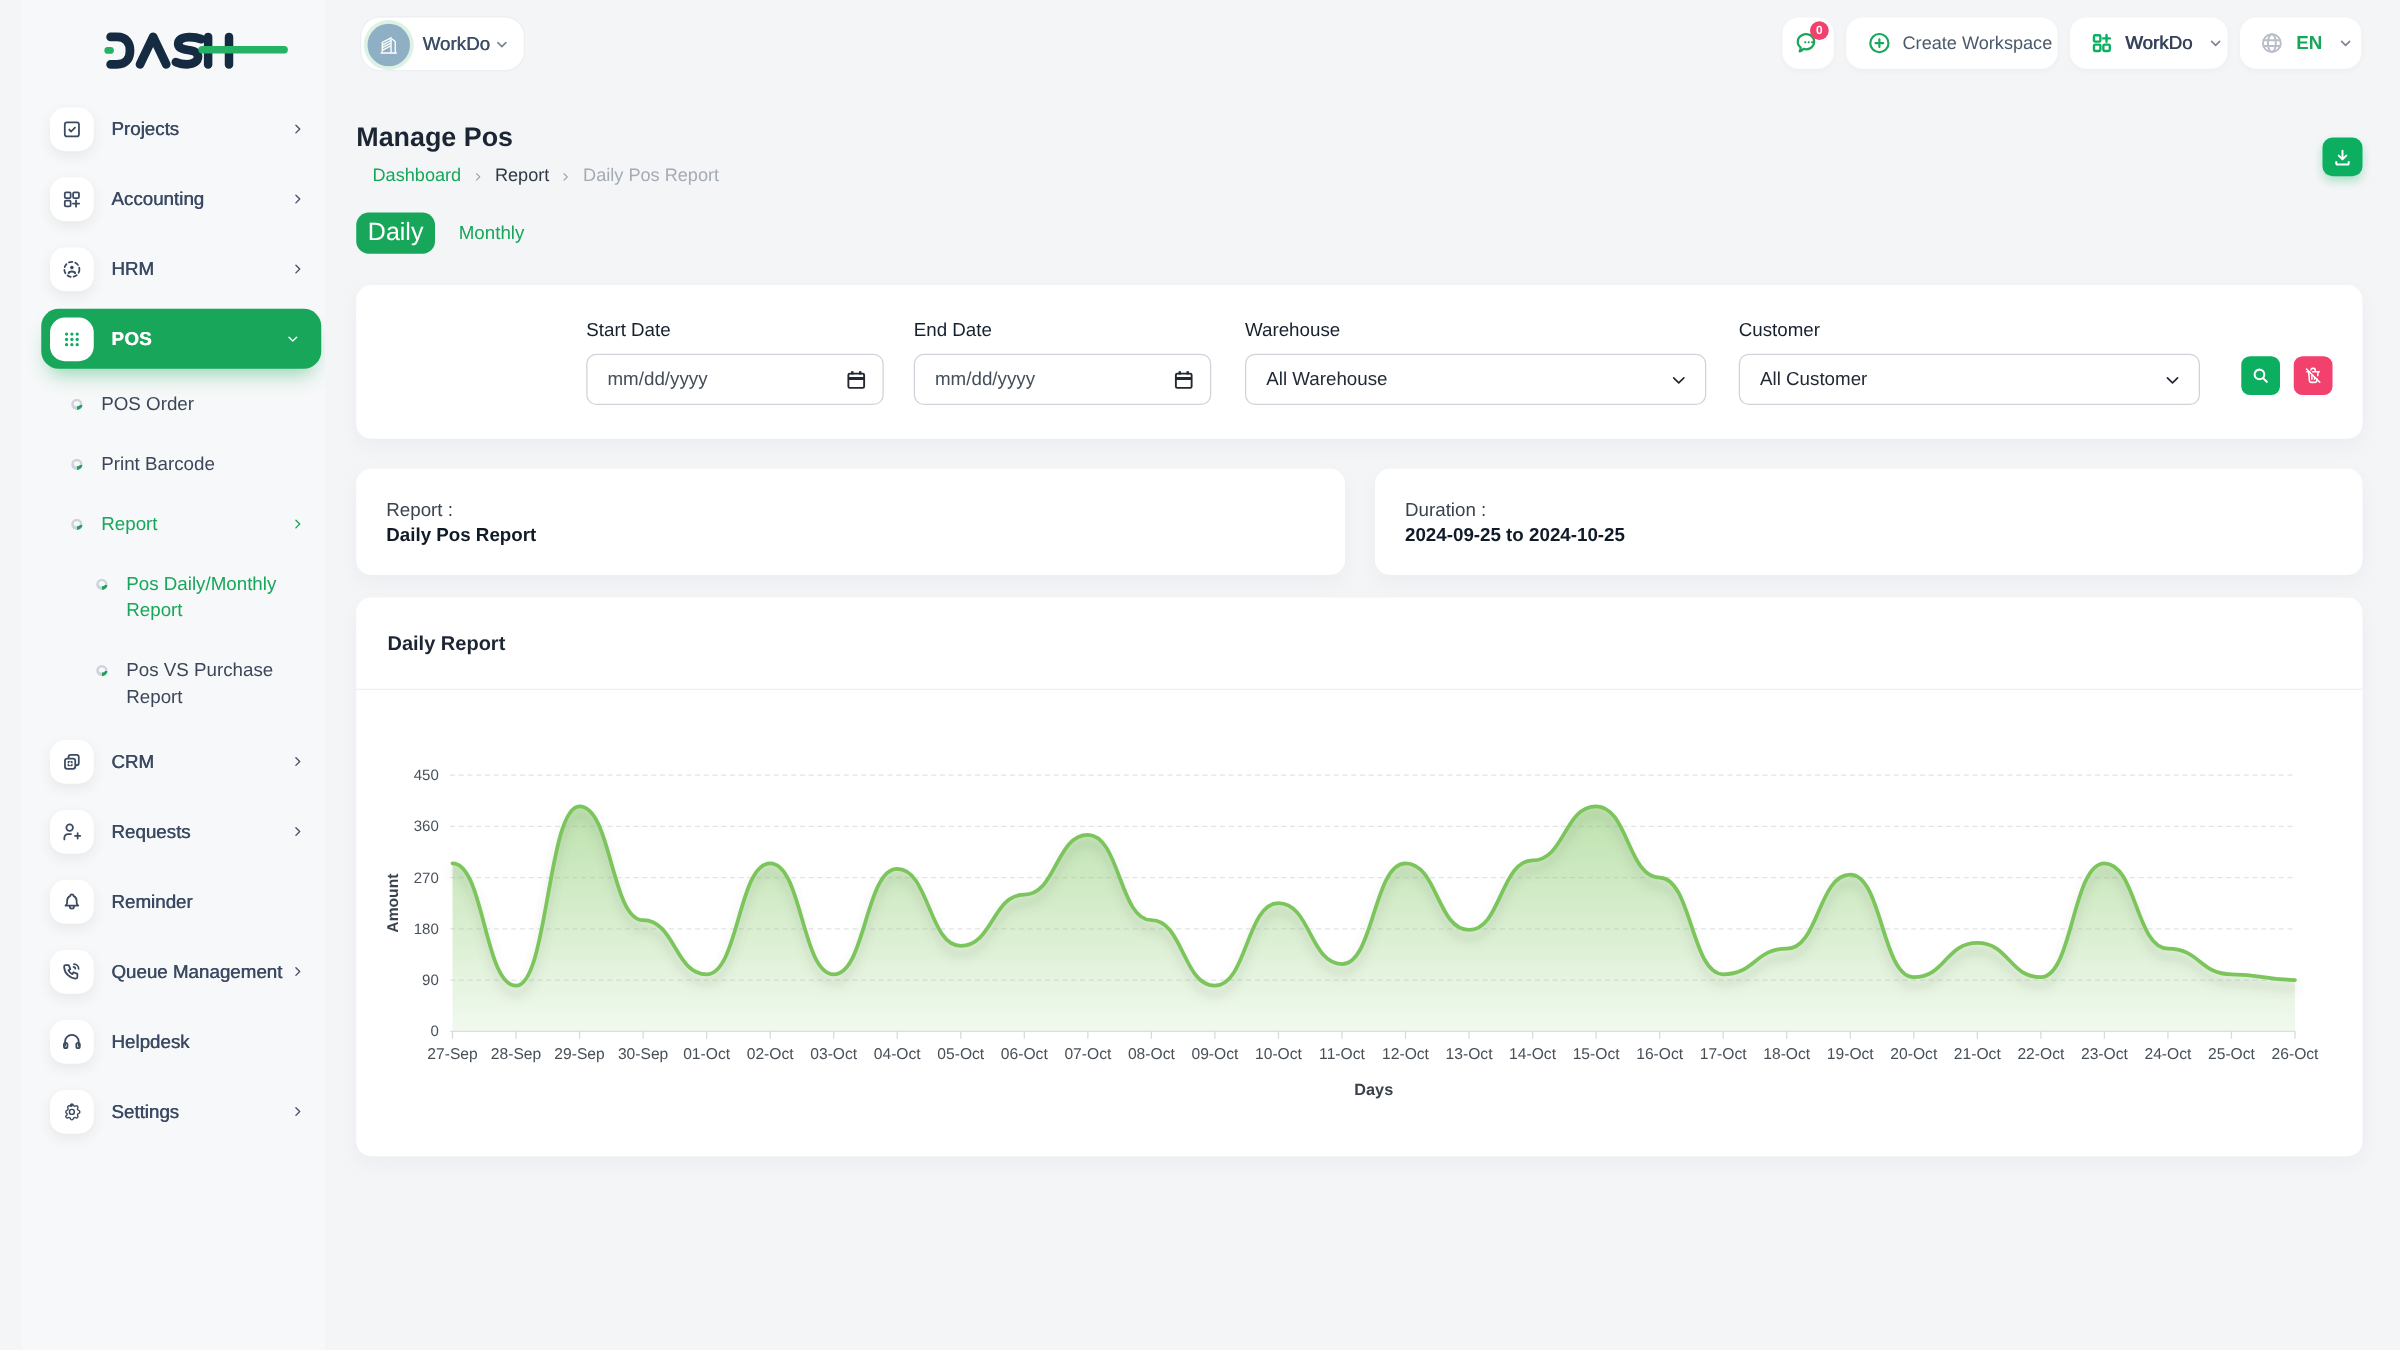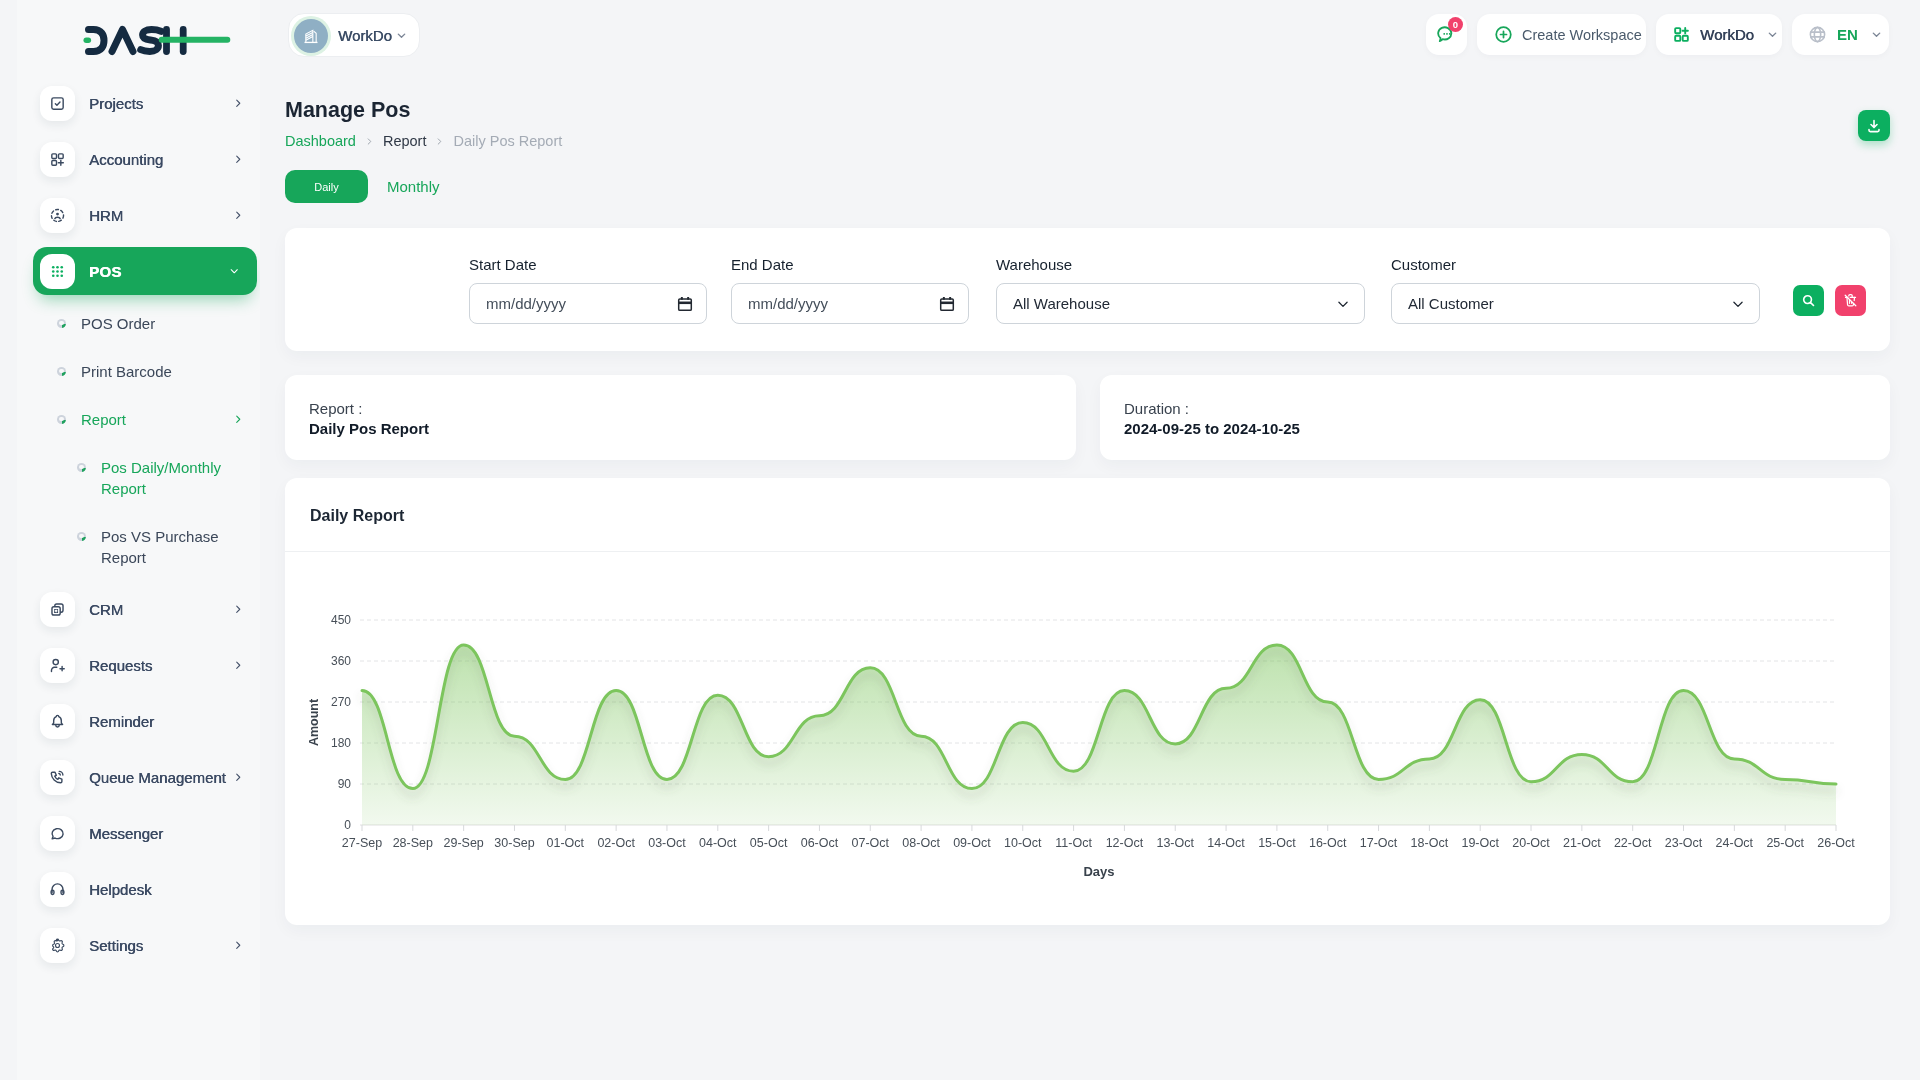--- a/index.html
+++ b/index.html
@@ -75,34 +75,34 @@
   .wd-pill { width:126px; padding:0 0 0 16px; gap:9px; font-size:15px; font-weight:400; color:#36435a; }
   .wd-pill span { text-shadow:0.5px 0 0 currentColor; }
   .wd-pill .apps-ic { width:19px; height:19px; color:var(--accent-bright); }
   .wd-pill .chev { width:11px; height:11px; color:#7c8696; margin-left:4px; }
   .lang-pill { width:97px; padding:0 0 0 16px; gap:10px; font-size:15px; font-weight:700; color:var(--accent); }
   .lang-pill .globe { width:19px; height:19px; color:#b9bfc9; }
   .lang-pill .chev { width:11px; height:11px; color:#7c8696; margin-left:3px; }
 
   
   .page-title { position:absolute; left:25px; top:98px; font-size:21.5px; font-weight:700; color:#1b2533; }
-  .breadcrumb { position:absolute; left:25px; top:133px; font-size:14.5px; display:flex; align-items:center; gap:9px; }
+  .breadcrumb { position:absolute; left:38px; top:133px; font-size:14.5px; display:flex; align-items:center; gap:9px; }
   .breadcrumb .bc-link { color:var(--accent); cursor:pointer; }
   .breadcrumb .bc-mid { color:#2f3846; cursor:pointer; }
   .breadcrumb .bc-cur { color:#a4abb5; }
   .bc-sep { color:#9aa1aa; display:flex; }
   .bc-sep svg { width:9px; height:9px; }
   .dl-btn { position:absolute; left:1598px; top:110px; width:32px; height:31px; border-radius:8px;
             background:var(--accent-bright); color:#fff; display:flex; align-items:center; justify-content:center; cursor:pointer;
             box-shadow:0 4px 8px rgba(12,175,96,.3); }
   .dl-btn svg { width:16px; height:16px; }
 
   .tabs { position:absolute; left:25px; top:170px; display:flex; align-items:center; }
-  .tab-daily { width:83px; height:33px; border-radius:10px; background:var(--accent); color:#fff;
-               font-size:11px; font-weight:400; display:flex; align-items:center; justify-content:center; cursor:pointer; }
+  .tab-daily { width:63px; height:33px; border-radius:10px; background:var(--accent); color:#fff;
+               font-size:20px; font-weight:400; display:flex; align-items:center; justify-content:center; cursor:pointer; }
   .tab-monthly { margin-left:17px; color:var(--accent); font-size:15px; font-weight:400; cursor:pointer; padding:0 2px; }
 
   
   .card { position:absolute; background:#fff; border-radius:12px; box-shadow:0 6px 16px rgba(30,46,66,.04); }
   .filter-card { left:25px; top:228px; width:1605px; height:123px; }
   .f-label { position:absolute; top:28px; font-size:15px; color:#16212e; }
   .f-field { position:absolute; top:55px; height:41px; background:#fff; border:1px solid #ced4da; border-radius:8px; }
   .date-field input { width:100%; height:100%; border:0; outline:0; background:transparent; border-radius:8px;
                       font-family:"Liberation Sans",sans-serif; font-size:15px; color:#3f4854; padding:0 40px 0 16px; }
   .date-field input::placeholder { color:#454f5b; opacity:1; }
@@ -289,28 +289,20 @@
             <path d="M5 4.5 L8.5 4.5 L10.3 8.9 L8.1 10.2 A 9.7 9.7 0 0 0 12.5 14.6 L13.8 12.4 L18.2 14.2 L18.2 17.7 A 1.8 1.8 0 0 1 16.4 19.5 A 14 14 0 0 1 3.2 6.3 A 1.8 1.8 0 0 1 5 4.5"></path>
             <path d="M13.9 6.4 A 2 2 0 0 1 15.9 8.4 M14.4 3.3 A 5.2 5.2 0 0 1 19.6 8.5"></path>
           </svg>
         </span>
         <span class="nav-label">Queue Management</span>
         <span class="nav-chev">
           <svg viewBox="0 0 24 24" fill="none" stroke="currentColor" stroke-width="2.5" stroke-linecap="round" stroke-linejoin="round">
             <path d="M8.5 5 L15.5 12 L8.5 19"></path>
           </svg>
         </span>
-      </div>
-      <div class="nav-item">
-        <span class="icon-box">
-          <svg viewBox="0 0 24 24" fill="none" stroke="currentColor" stroke-width="2" stroke-linecap="round" stroke-linejoin="round">
-            <path d="M4.5 19.5 L5.7 16.1 A 7.8 7 0 1 1 8.6 18.4 Z"></path>
-          </svg>
-        </span>
-        <span class="nav-label">Messenger</span>
       </div>
       <div class="nav-item">
         <span class="icon-box">
           <svg viewBox="0 0 24 24" fill="none" stroke="currentColor" stroke-width="2" stroke-linecap="round" stroke-linejoin="round">
             <path d="M4.3 16.5 L4.3 11.8 A 7.7 7.7 0 0 1 19.7 11.8 L19.7 16.5"></path>
             <rect x="3" y="13" width="4" height="6" rx="1.9"></rect>
             <rect x="17" y="13" width="4" height="6" rx="1.9"></rect>
           </svg>
         </span>
         <span class="nav-label">Helpdesk</span>

